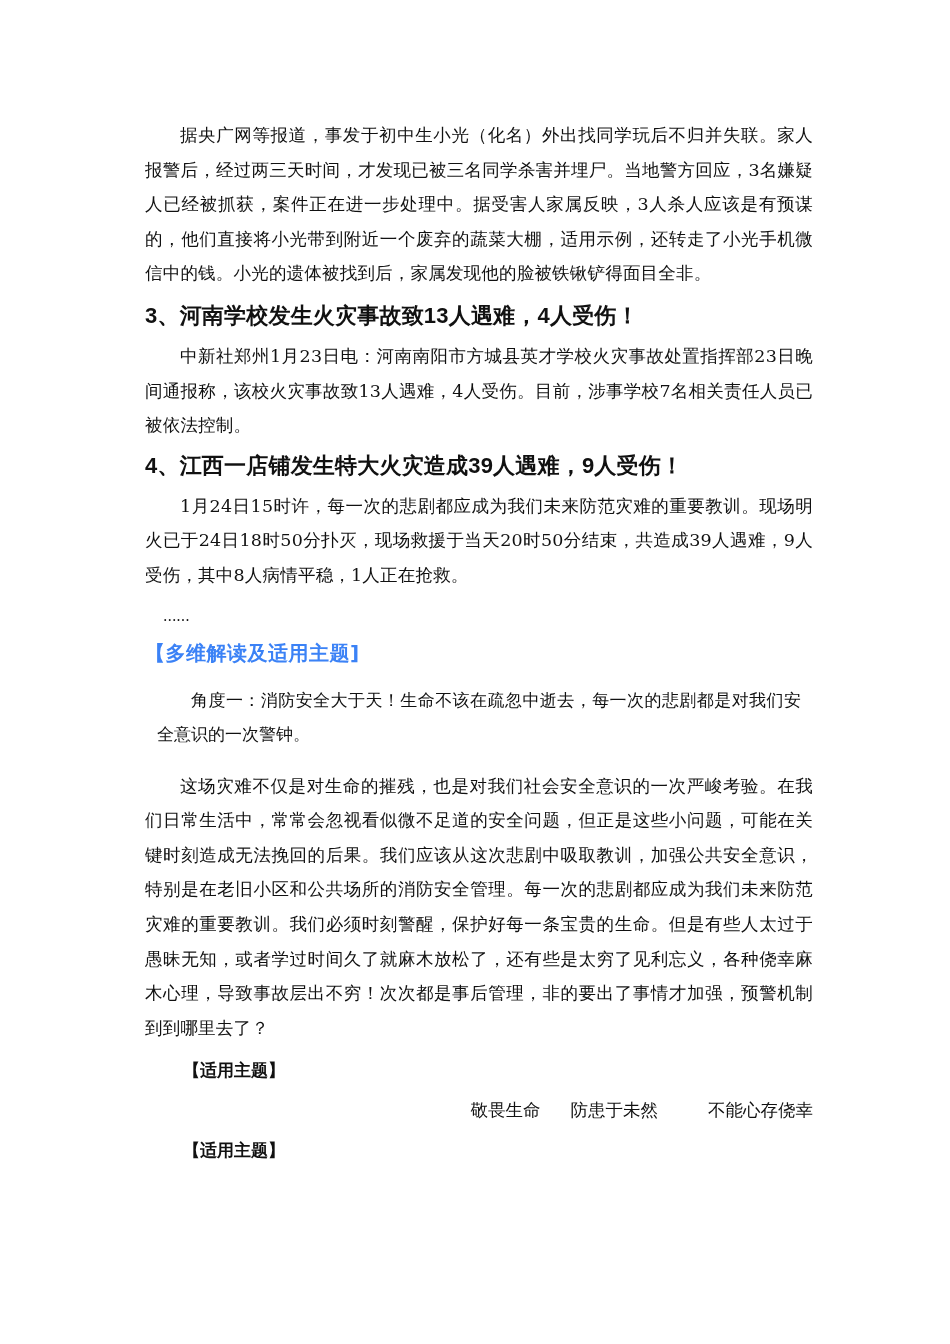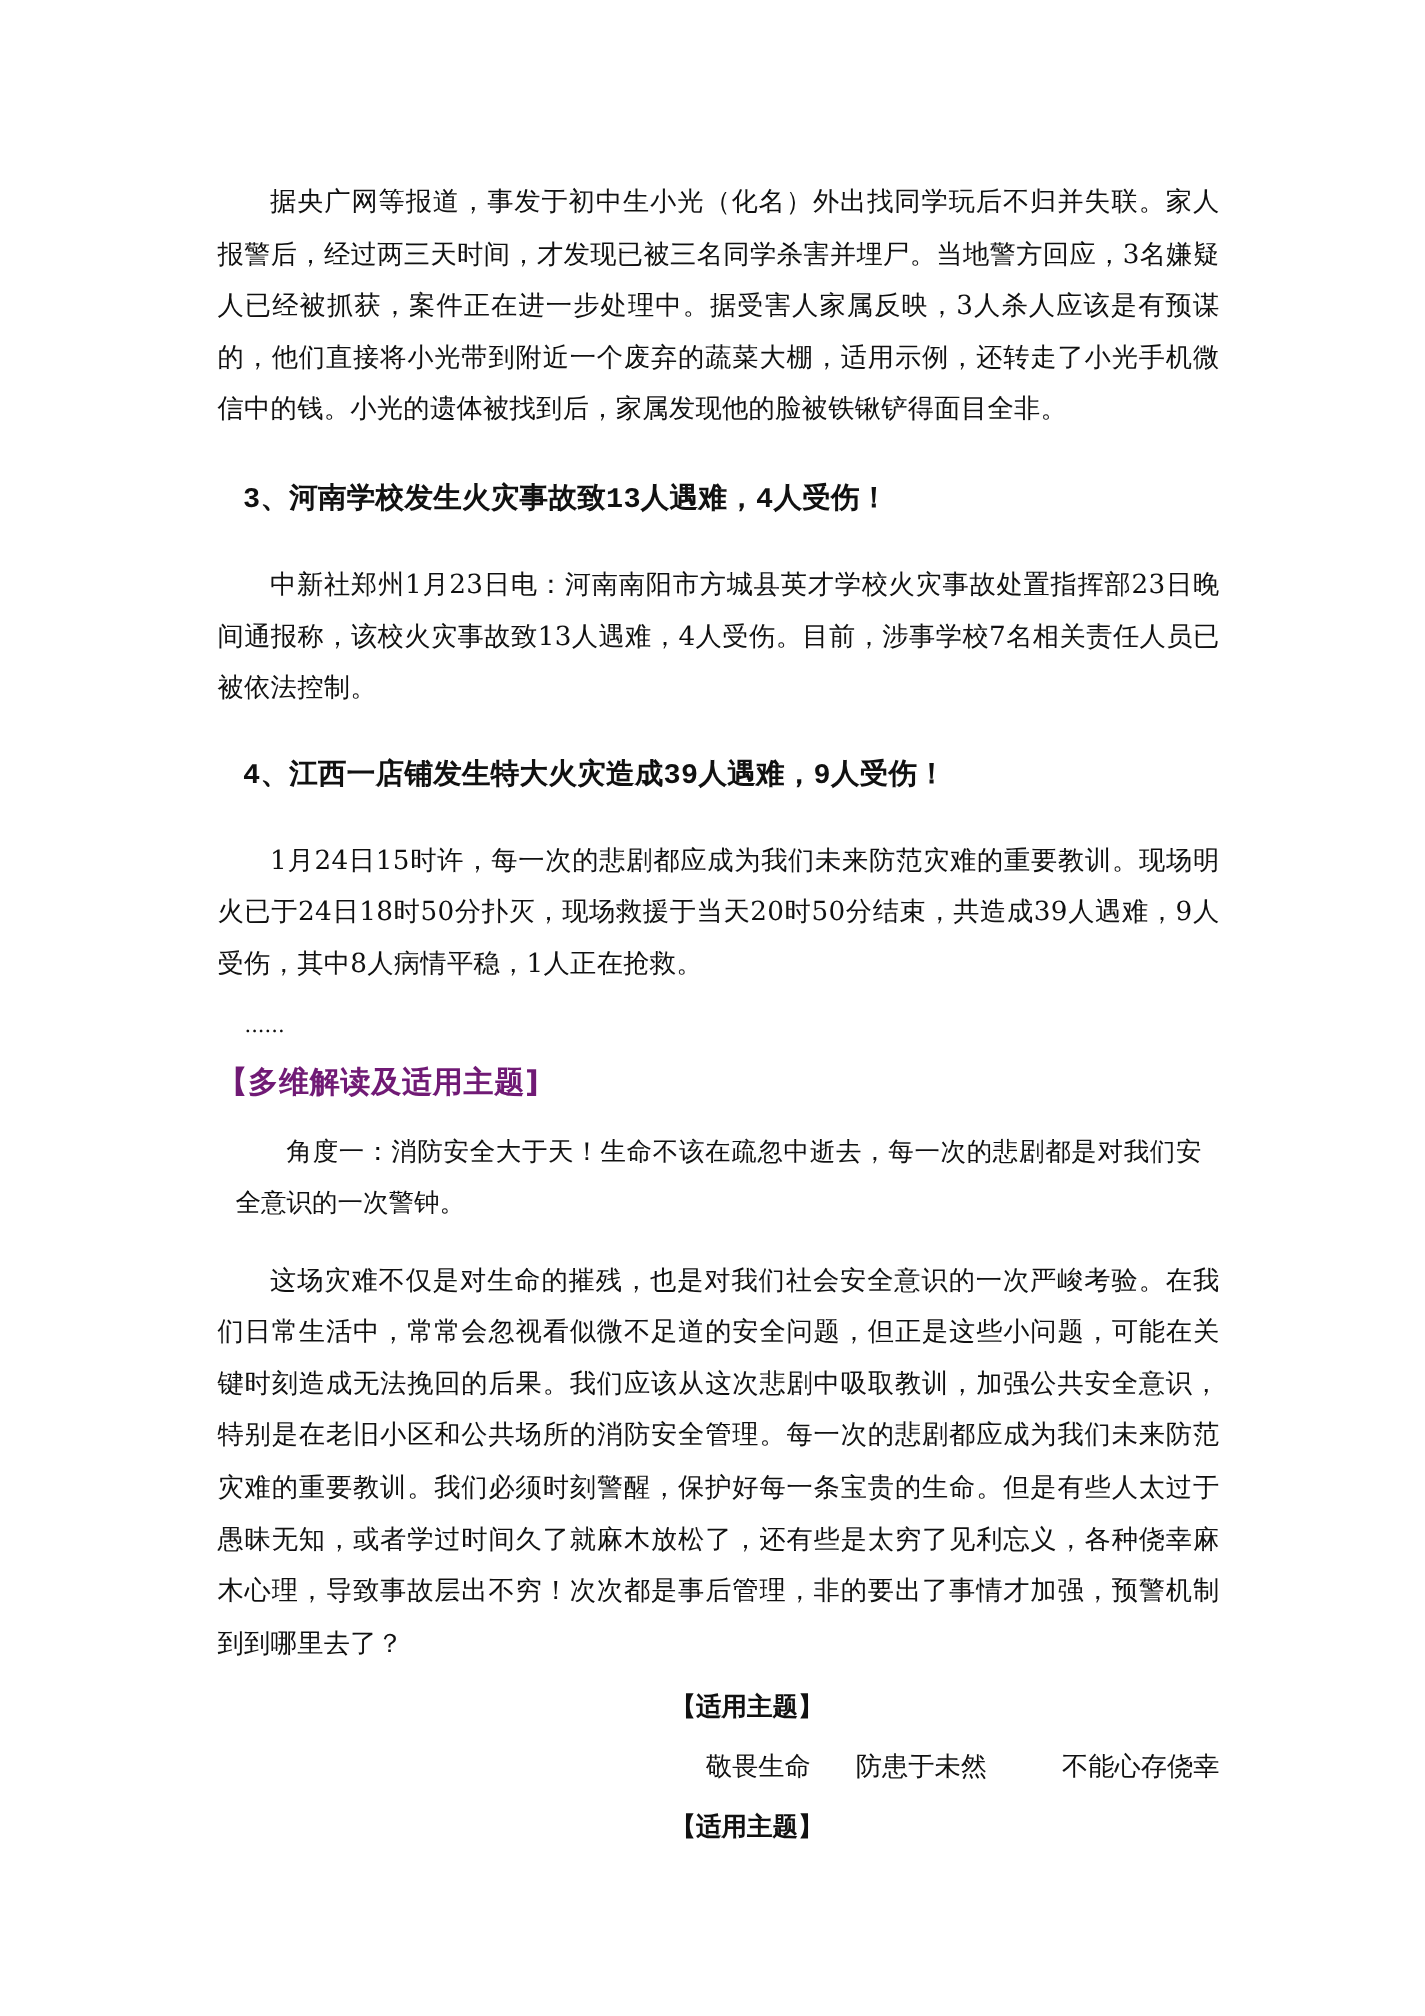--- a/index.html
+++ b/index.html
@@ -23,53 +23,52 @@
     }
     .para {
       font-size: 17.5px;
       line-height: 34.6px;
       margin: 0;
       text-align: justify;
       text-indent: 2em;
       letter-spacing: 0.2px;
     }
     .heading {
-      font-family: Liberation Mono, monospace;
+      font-family: Liberation Sans, sans-serif;
       font-weight: bold;
-      font-size: 19px;
+      font-size: 22px;
       line-height: 34px;
-      margin: 17px;
+      margin: 0;
       letter-spacing: 0.2px;
     }
     .red-heading {
       font-family: "DejaVu Sans", "Liberation Sans", sans-serif;
       font-weight: bold;
       font-size: 20px;
       line-height: 36px;
       margin: 0;
-      color: #701a75;
+      color: #3b82f6;
       letter-spacing: 0.5px;
     }
     .angle {
       font-family: "DejaVu Sans", "Liberation Sans", sans-serif;
       font-weight: normal;
       font-size: 17px;
       line-height: 34px;
       margin: 12px;
       text-indent: 2em;
       text-align: justify;
     }
     .sub-heading {
       font-family: "DejaVu Sans", "Liberation Sans", sans-serif;
       font-weight: bold;
       font-size: 17px;
       line-height: 34px;
       margin: 0;
       padding-left: 38px;
-      text-align: center;
     }
     .themes {
       font-size: 17.5px;
       line-height: 34px;
       margin: 0;
       padding-left: 38px;
       white-space: pre;
       text-align: right;
     }
     .theme-item { display: inline-block; }

